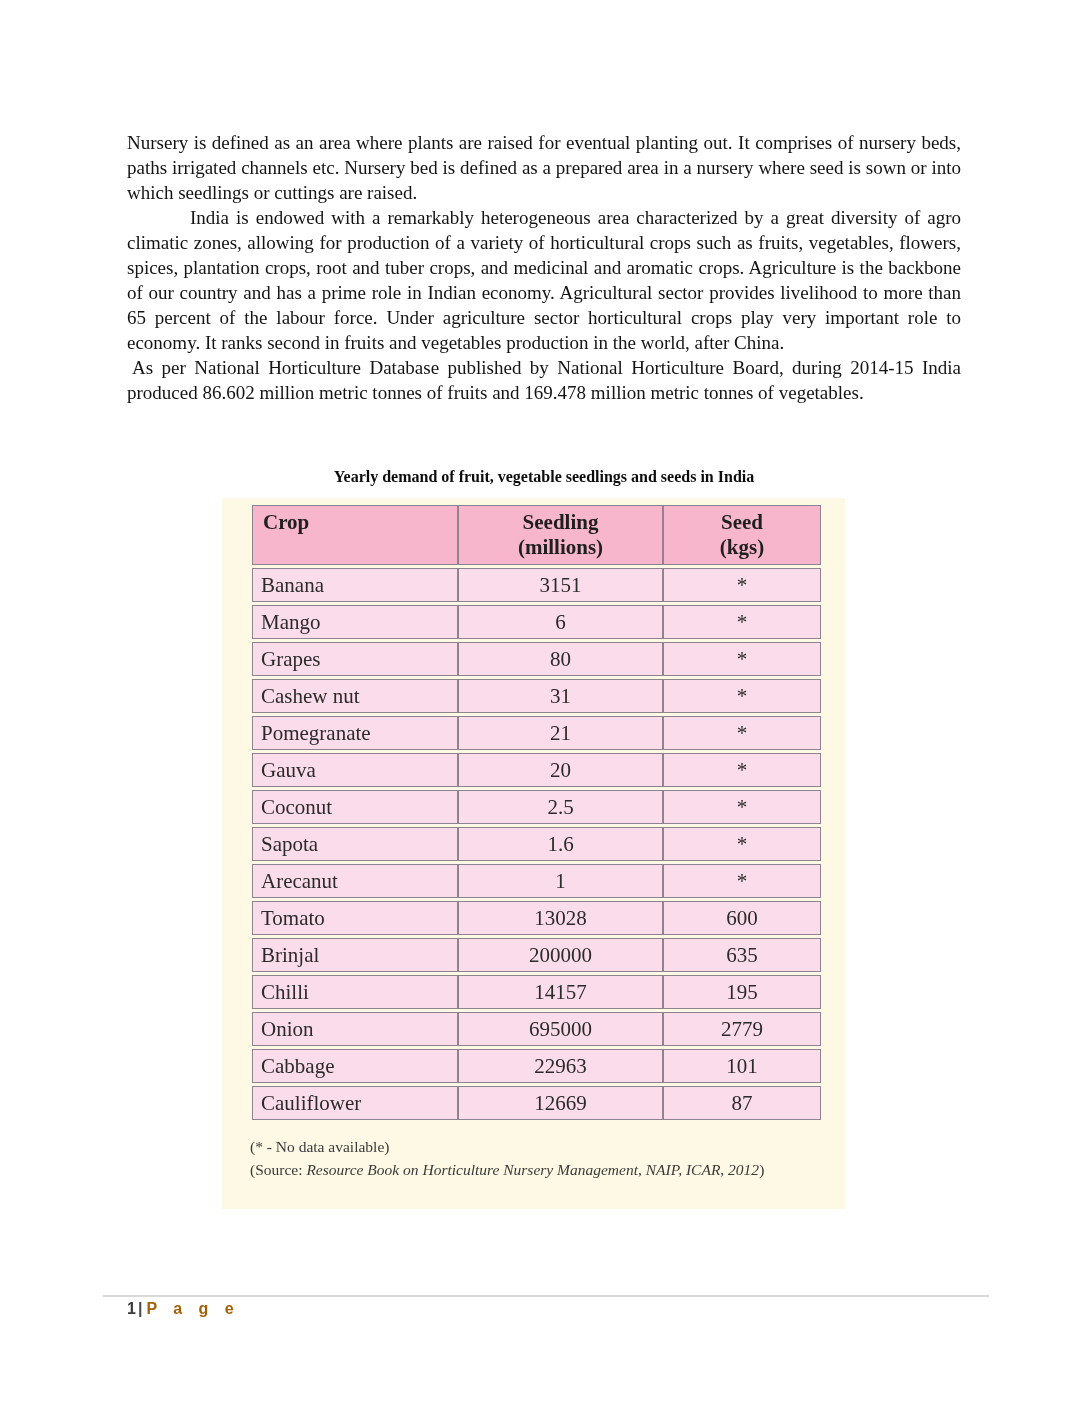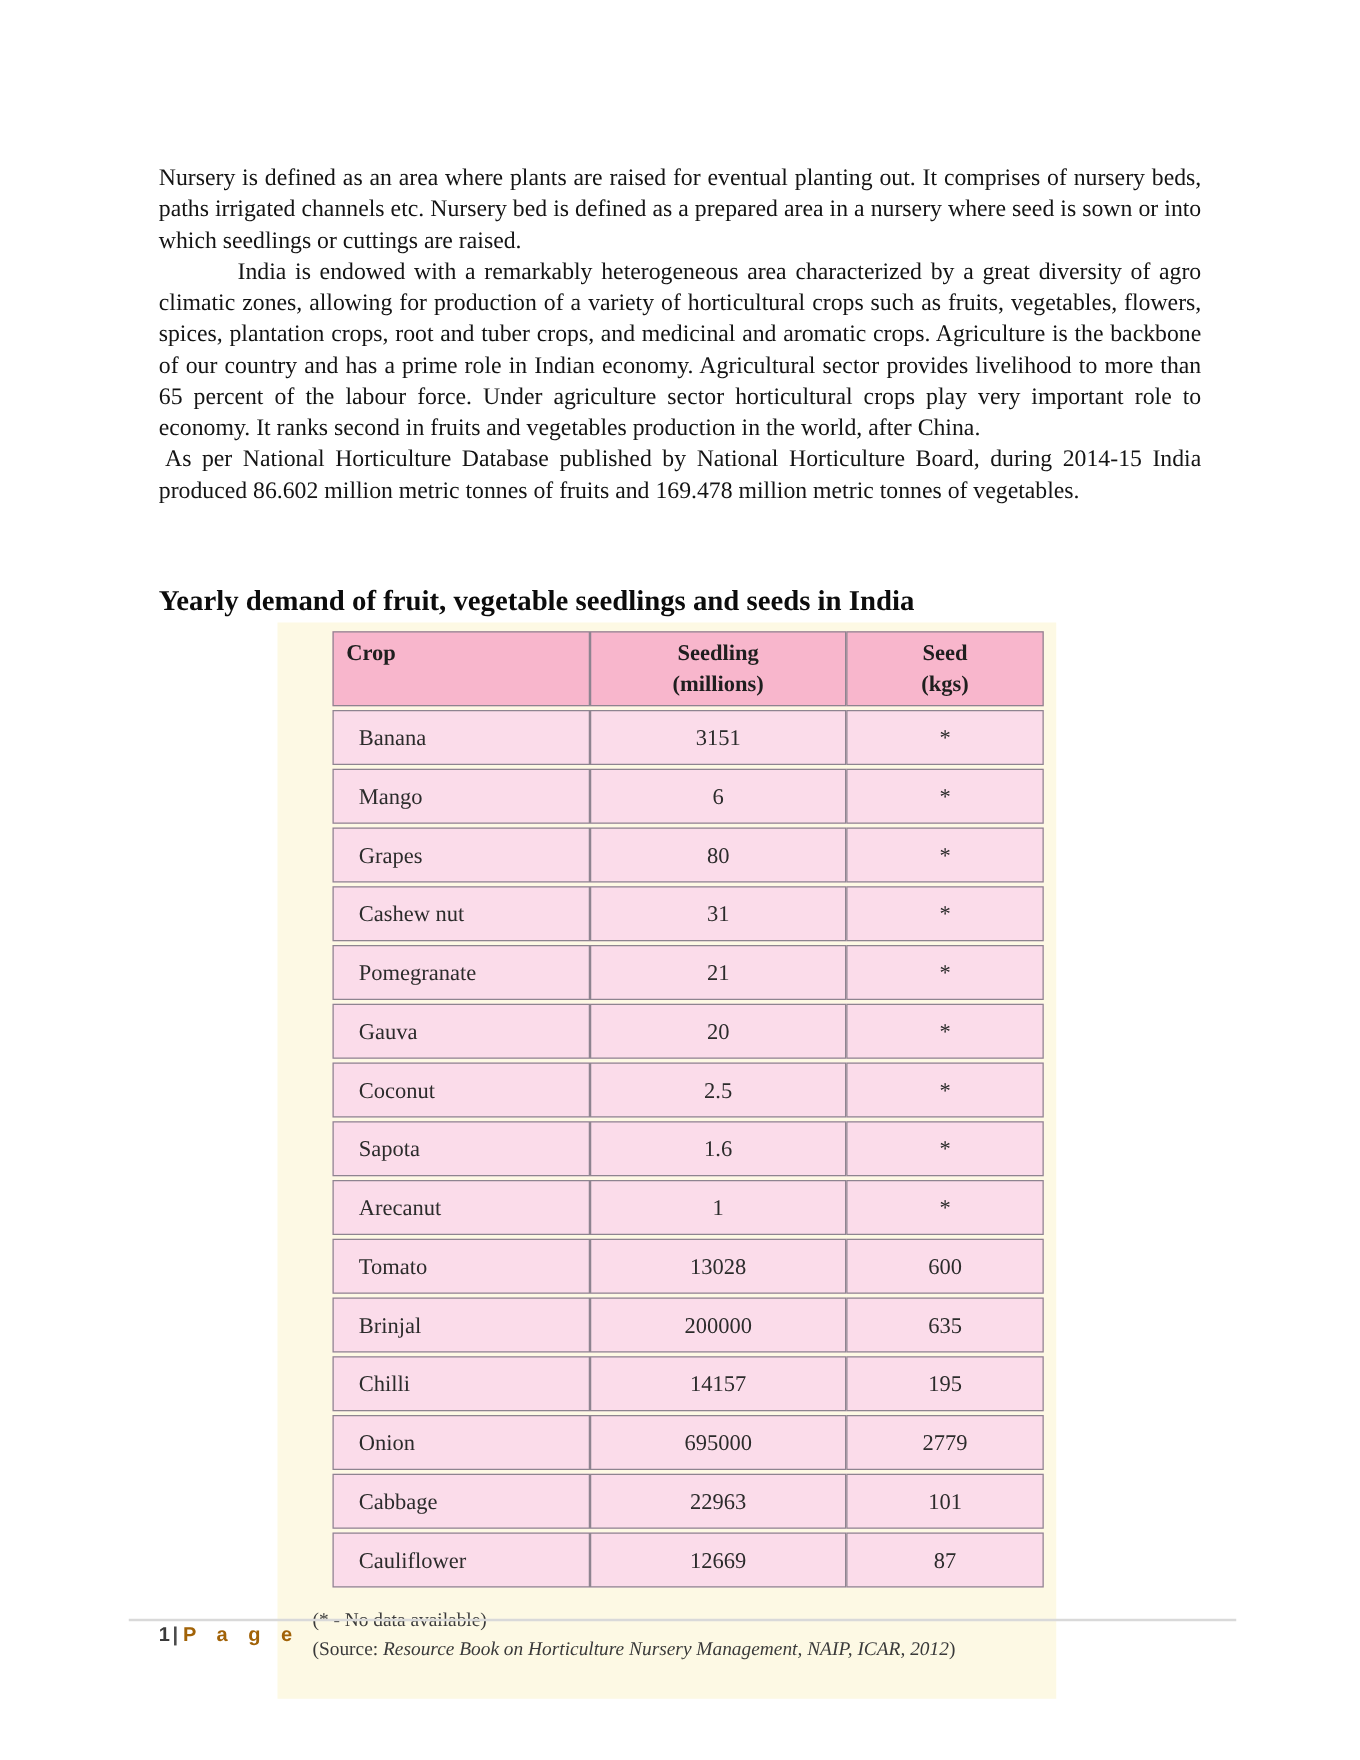--- a/index.html
+++ b/index.html
@@ -26,39 +26,39 @@
     text-align: justify;
     color: #141414;
   }
   .p-indent { text-indent: 63px; }
   .p-tiny-indent { text-indent: 5px; }
   .table-title {
     position: absolute;
     left: 127px;
     top: 468px;
     width: 834px;
+    text-align: center;
     font-weight: bold;
-    font-size: 23px;
+    font-size: 16px;
     color: #0c0c0c;
   }
   .panel {
     position: absolute;
     left: 222px;
     top: 498px;
     width: 623px;
     background: var(--panel-bg, #FDF9E4);
     padding: 4px 0 28px 30px;
   }
   table.demand {
     border-collapse: separate;
     border-spacing: 0 3px;
     table-layout: fixed;
     width: 569px;
-    font-size: 18px;
-    margin-left: 14px;
+    font-size: 21px;
   }
   table.demand col.c-crop { width: 206px; }
   table.demand col.c-seedling { width: 205px; }
   table.demand col.c-seed { width: 158px; }
   table.demand th, table.demand td {
     border: 1px solid var(--border-c, #8E8490);
     color: #2b2b2b;
   }
   table.demand th {
     background: var(--header-bg, #F8B6CC);
@@ -66,23 +66,23 @@
     color: #1f1f1f;
     height: 58px;
     padding: 4px 10px;
     line-height: 25px;
   }
   th.h-crop { text-align: left; vertical-align: top; }
   th.h-center { text-align: center; vertical-align: middle; }
   th .h-line { display: block; }
   table.demand td {
     background: var(--row-bg, #FBDCEA);
-    height: 44px;
+    height: 34px;
     line-height: 22px;
-    padding: 1px 20px;
+    padding: 1px 8px;
   }
   td.td-crop { text-align: left; padding-left: 10px; }
   td.td-num { text-align: center; }
   .footnotes { margin-top: 12px; margin-left: -2px; font-size: 15.5px; line-height: 23px; color: #3a3a3a; }
   .footnote-source .src-italic { font-style: italic; }
   .footer-rule {
     position: absolute;
     left: 103px;
     top: 1295px;
     width: 886px;

